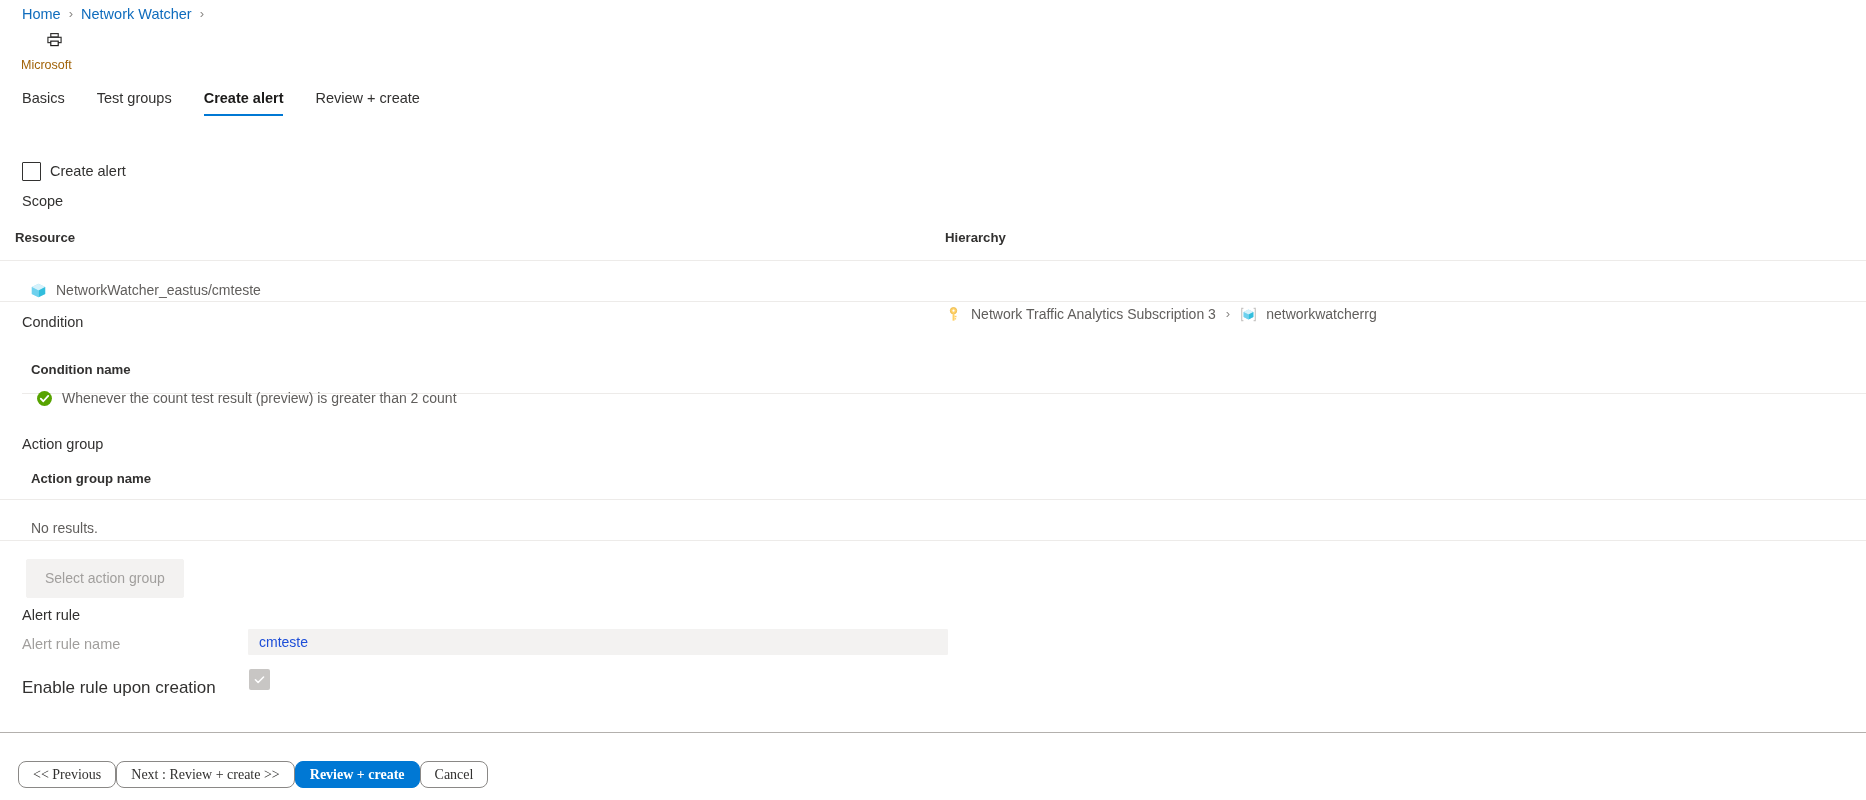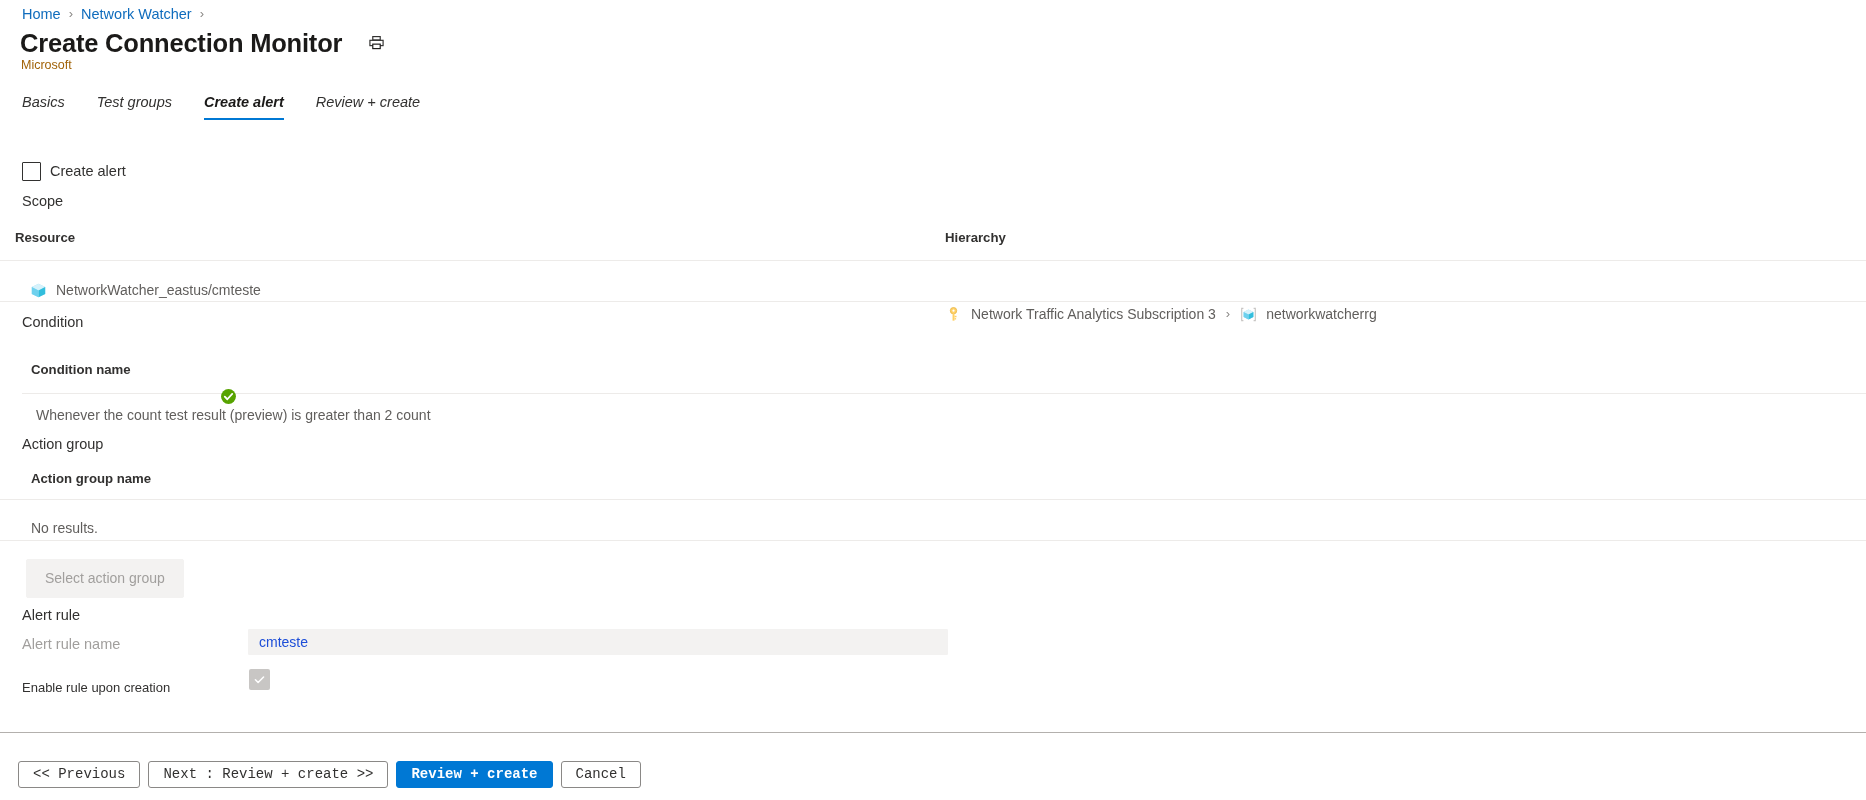--- a/index.html
+++ b/index.html
@@ -71,23 +71,22 @@
     color: #a16207;
     line-height: 18px;
   }
 
   
   .tabs {
     position: absolute;
     left: 22px;
     top: 88px;
     display: flex;
-    align-items: flex-end;
+    align-items: flex-start;
     height: 32px;
-    font-style: italic;
   }
   .tab {
     font-size: 14.5px;
     color: #323130;
     padding: 0 0 8px 0;
     margin-right: 32px;
     cursor: pointer;
     position: relative;
     line-height: 20px;
     white-space: nowrap;
@@ -190,21 +189,21 @@
 
   
   .field-label {
     position: absolute;
     font-size: 14.5px;
     color: #a19f9d;
     line-height: 20px;
   }
   .field-label-dark {
     position: absolute;
-    font-size: 13px;
+    font-size: 17px;
     color: #323130;
     line-height: 20px;
   }
   .ro-input {
     position: absolute;
     background: #f3f2f1;
     border: 1px solid #f3f2f1;
     color: #1d4ed8;
     font-size: 14px;
     font-family: "Liberation Sans", sans-serif;
@@ -239,25 +238,25 @@
     top: 761px;
     display: flex;
     align-items: center;
   }
   .fbtn {
     height: 27px;
     border: 1px solid #8a8886;
     background: #ffffff;
     color: #323130;
     font-size: 14px;
-    font-family: Liberation Mono, monospace;
+    font-family: Liberation Serif, serif;
     padding: 0 14px;
-    margin-right: 8px;
-    cursor: pointer;
-    border-radius: 3px;
+    margin-right: 0;
+    cursor: pointer;
+    border-radius: 8px;
     white-space: nowrap;
     line-height: 25px;
   }
   .fbtn.primary {
     background: #0078d4;
     border-color: #0078d4;
     color: #ffffff;
     font-weight: 600;
   }
 </style>
@@ -265,21 +264,20 @@
 <body>
 
 <div class="breadcrumb">
   <span class="crumb-link">Home</span>
   <span class="crumb-sep">›</span>
   <span class="crumb-link">Network Watcher</span>
   <span class="crumb-sep">›</span>
 </div>
 
 <div class="title-row">
-  <span class="page-title">Create Connection Monitor</span>
   <button class="print-btn">
     <svg width="17" height="17" viewBox="0 0 16 16" aria-hidden="true">
       <rect x="4.5" y="1.5" width="7" height="3.2" fill="none" stroke="#323130" stroke-width="1.1"></rect>
       <rect x="1.8" y="5" width="12.4" height="5" fill="none" stroke="#323130" stroke-width="1.1"></rect>
       <rect x="4.5" y="8.6" width="7" height="4.2" fill="#ffffff" stroke="#1b1a19" stroke-width="1.1"></rect>
     </svg>
   </button>
 </div>
 <div class="subtitle">Microsoft</div>
 
@@ -340,21 +338,21 @@
 </div>
 
 <div class="hr-full" style="top:301px;"></div>
 
 <div class="sec-head" style="top:312px;">Condition</div>
 
 <div class="col-head" style="left:31px; top:361px;">Condition name</div>
 
 <div class="hr" style="top:393px;"></div>
 
-<div class="cell" style="left:36px; top:388px;flex-direction:column;">
+<div class="cell" style="left:36px; top:388px;">
   <span class="ic">
     <svg width="17" height="17" viewBox="0 0 16 16" aria-hidden="true">
       <circle cx="8" cy="8" r="7" fill="#57a300"></circle>
       <path d="M4.5 8.2 L6.9 10.6 L11.5 5.6" fill="none" stroke="#ffffff" stroke-width="1.7" stroke-linecap="round" stroke-linejoin="round"></path>
     </svg>
   </span>
   <span>Whenever the count test result (preview) is greater than 2 count</span>
 </div>
 
 <div class="sec-head" style="top:434px;">Action group</div>

